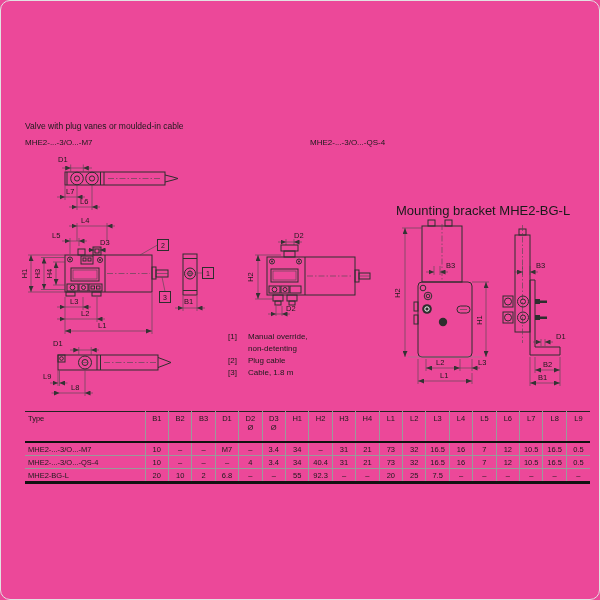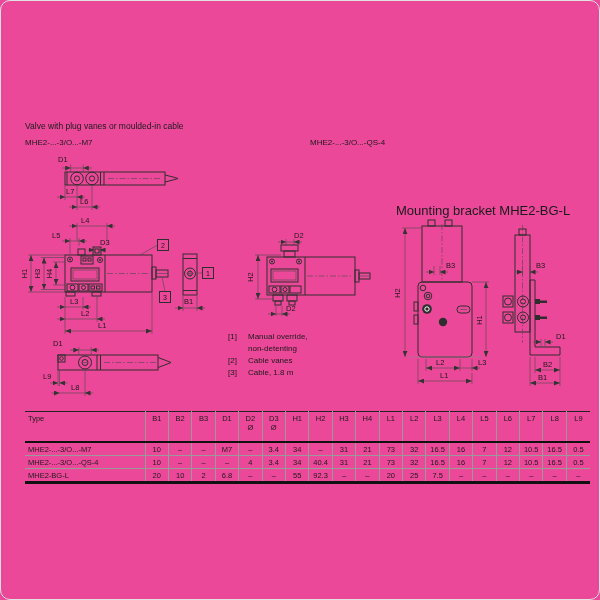--- a/index.html
+++ b/index.html
@@ -460,21 +460,21 @@
       <text class="dim" x="43" y="162">B1</text>
     </g>
   </svg>
 
   <div class="notes">
     <span>[1]</span>
     <span>Manual override,</span>
     <span></span>
     <span>non-detenting</span>
     <span>[2]</span>
-    <span>Cable vanes</span>
+    <span>Plug cable</span>
     <span>[3]</span>
     <span>Cable, 1.8 m</span>
   </div>
 
   <div class="dims-table">
     <table>
       <colgroup>
         <col style="width:120px">
         <col span="19" style="width:23.42px">
       </colgroup>

